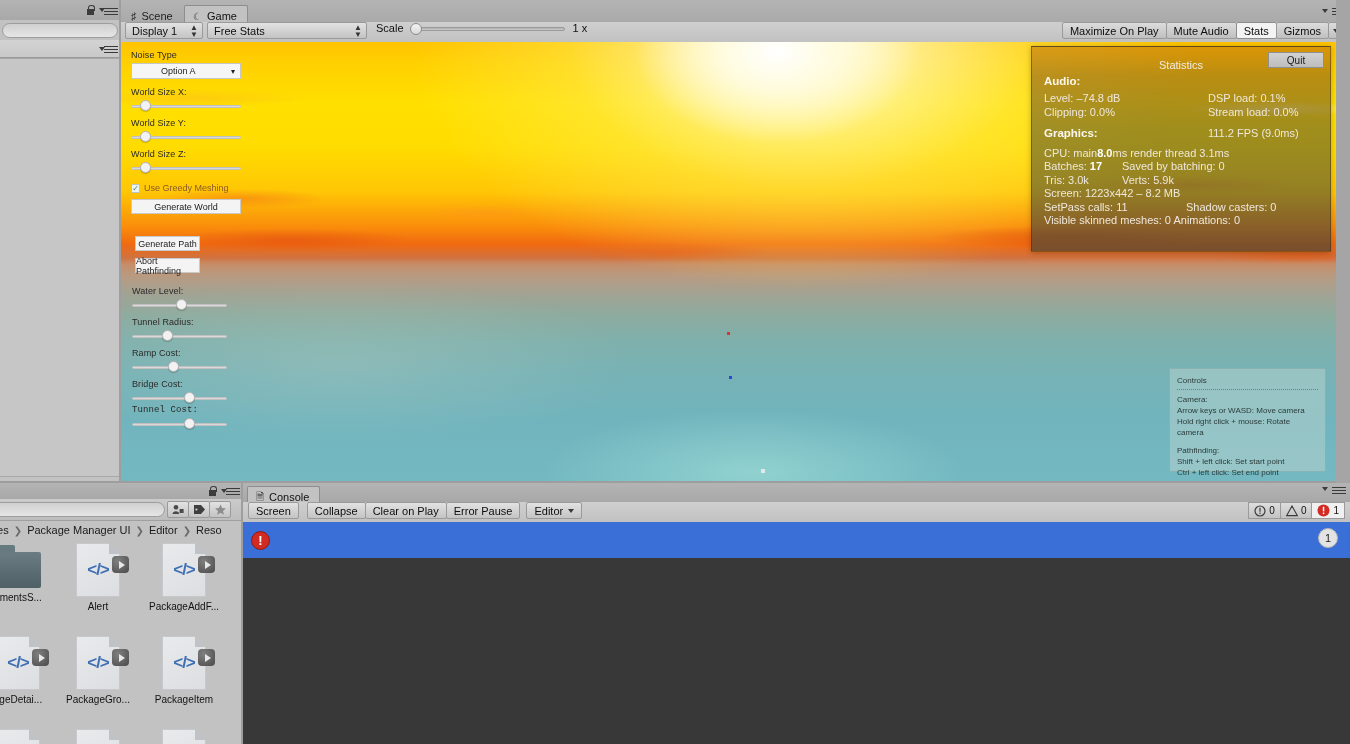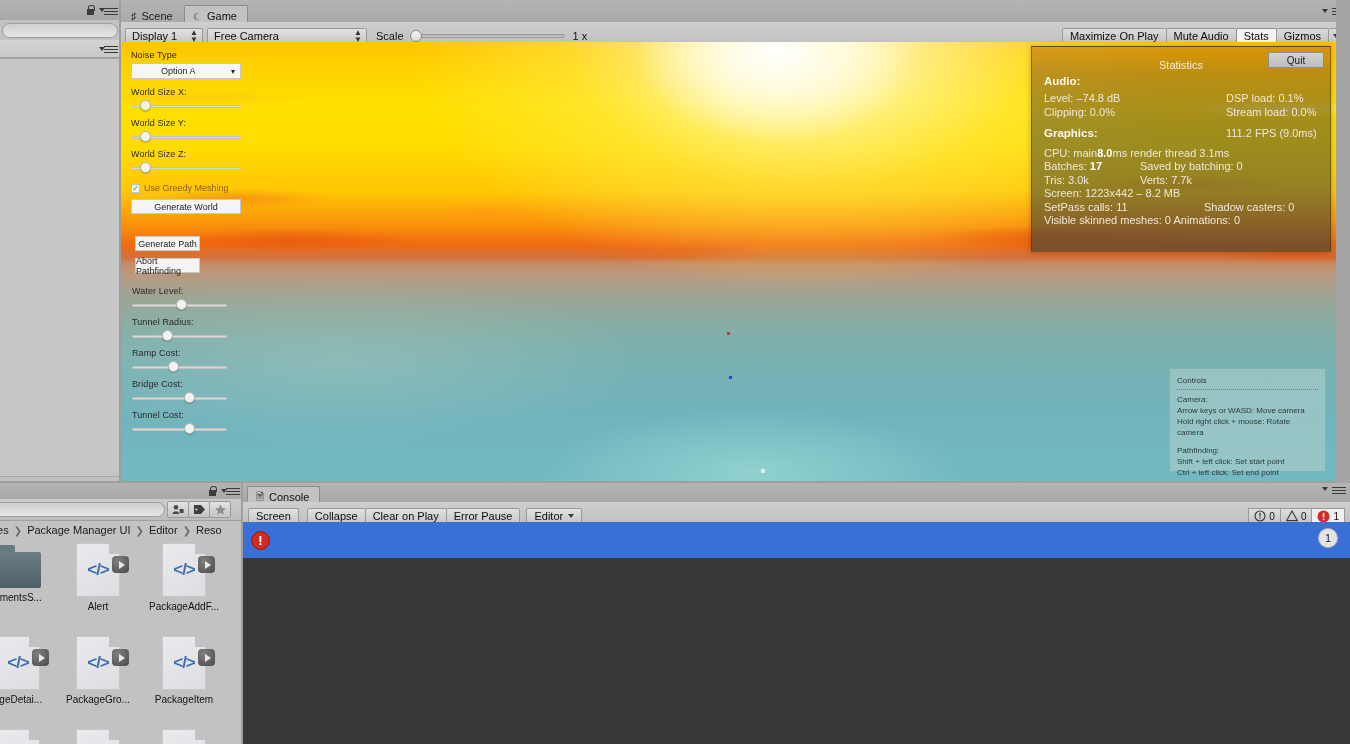--- a/index.html
+++ b/index.html
@@ -28,21 +28,21 @@
     background: #c2c2c2;
     border: 1px solid #8d8d8d; border-bottom: none;
     box-shadow: 0 -1px 0 #d6d6d6 inset;
   }
   .tab.inactive { color: #1d1d1d; }
 
   .toolbar {
     position: absolute; height: 29px;
     background: linear-gradient(#cfcfcf, #bcbcbc);
     border-bottom: 1px solid #8e8e8e;
-    display: flex; align-items: center;
+    display: flex; 
   }
   .tbtn {
     height: 17px; display: inline-flex; align-items: center; justify-content: center;
     padding: 0 7px; font-size: 11px; color: #0d0d0d;
     background: linear-gradient(#e2e2e2, #c4c4c4);
     border: 1px solid #9a9a9a; border-radius: 2px;
     cursor: default; white-space: nowrap;
   }
   .tbtn.on { background: #f3f3f3; border-color: #8d8d8d; }
   .tbtn.flat { background: linear-gradient(#dcdcdc,#c0c0c0); }
@@ -150,21 +150,21 @@
       rgba(120,108,40,.70) 40%,
       rgba(110,104,46,.72) 66%,
       rgba(96,78,52,.74) 90%,
       rgba(86,70,50,.76) 100%);
     box-shadow: 0 1px 6px rgba(0,0,0,.25);
     color:#efe7da; font-size:11px;
   }
   #stats .title { text-align:center; font-size:11px; padding:3px 0 2px; color:#f1ece2; }
   #stats .sect { font-weight:bold; font-size:11.5px; color:#fbf7ee; }
   #stats .row { display:flex; line-height:13.5px; }
-  #stats .c1 { width:182px; }
+  #stats .c1 { width:164px; }
   #stats b { color:#ffffff; }
   #quit {
     position:absolute; right:6px; top:-4px; width:56px; height:16px;
     background:linear-gradient(#d2d2d2,#bdbdbd); border:1px solid #8f8f8f;
     font-size:10px; color:#1a1a1a; display:flex; align-items:center; justify-content:center;
     overflow:hidden;
   }
 
   
   #controls {
@@ -281,21 +281,21 @@
         <i></i>
       </div>
   </div>
 
   <div class="toolbar" style="left:121px;top:22px;width:1229px;">
     <div class="dropdown" style="width:78px;margin-left:4px;">
       <span>Display 1</span>
       <span class="updown">▲<br>▼</span>
     </div>
     <div class="dropdown" style="width:160px;margin-left:4px;">
-      <span>Free Camera</span>
+      <span>Free Stats</span>
       <span class="updown">▲<br>▼</span>
     </div>
     <span style="margin-left:9px;font-size:11px;color:#111;">Scale</span>
     <div style="position:relative;width:155px;height:14px;margin-left:6px;">
       <div style="position:absolute;top:5px;left:10px;right:0;height:4px;background:linear-gradient(#b0b0b0,#cacaca);border:1px solid #9a9a9a;border-radius:2px;"></div>
       <div style="position:absolute;top:1px;left:0;width:12px;height:12px;border-radius:50%;background:linear-gradient(#f4f4f4,#d8d8d8);border:1px solid #8c8c8c;"></div>
     </div>
     <span style="margin-left:8px;font-size:11px;color:#111;">1 x</span>
 
     <div style="position:absolute;right:6px;display:flex;align-items:center;">
@@ -399,21 +399,21 @@
             <div class="knob" style="left:38%;"></div>
           </div>
       </div>
       <div style="margin-top:5px;">
         <div class="gui-label">Bridge Cost:</div>
         <div class="gui-slider" style="margin-top:2px;">
             <div class="track"></div>
             <div class="knob" style="left:55%;"></div>
           </div>
       </div>
-      <div style="margin-top:5px;">
+      <div style="font-family:Liberation Mono, monospace;">
         <div class="gui-label">Tunnel Cost:</div>
         <div class="gui-slider" style="margin-top:2px;">
             <div class="track"></div>
             <div class="knob" style="left:55%;"></div>
           </div>
       </div>
     </div>
 
     <div id="controls" style="left:1048px;top:326px;width:157px;height:104px;">
       <div>Controls</div>
@@ -456,21 +456,21 @@
         <span>CPU: main </span>
           <b>8.0</b>
           <span>ms  render thread 3.1ms</span>
       </div>
       <div class="row">
         <span class="c1"><span>Batches: </span><b>17</b></span>
         <span style="margin-left:-86px;">Saved by batching: 0</span>
       </div>
       <div class="row">
         <span class="c1">Tris: 3.0k</span>
-        <span style="margin-left:-86px;">Verts: 7.7k</span>
+        <span style="margin-left:-86px;">Verts: 5.9k</span>
       </div>
       <div class="row">
         <span>Screen: 1223x442 – 8.2 MB</span>
       </div>
       <div class="row">
         <span class="c1">SetPass calls: 11</span>
         <span style="margin-left:-22px;">Shadow casters: 0</span>
       </div>
       <div class="row">
         <span>Visible skinned meshes: 0  Animations: 0</span>

